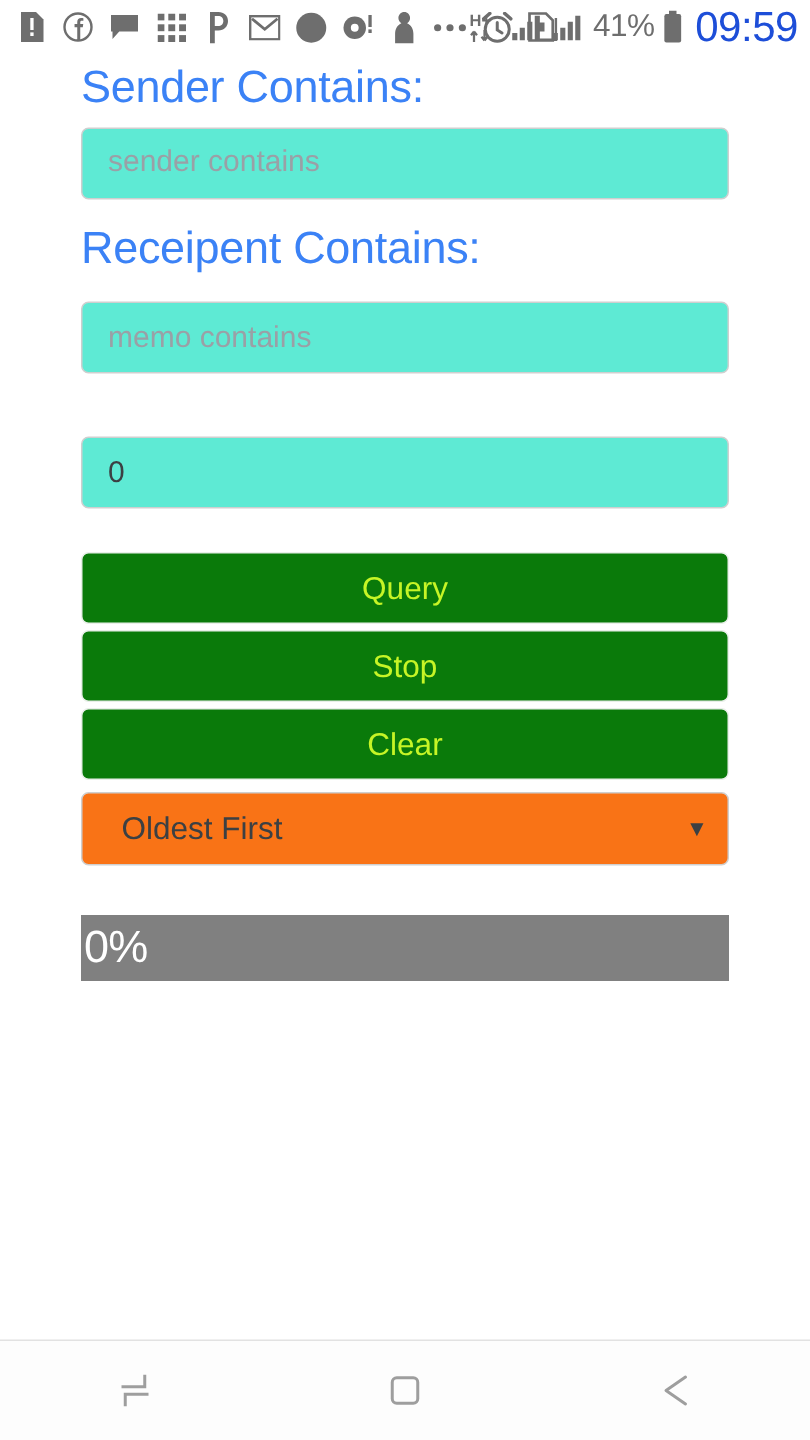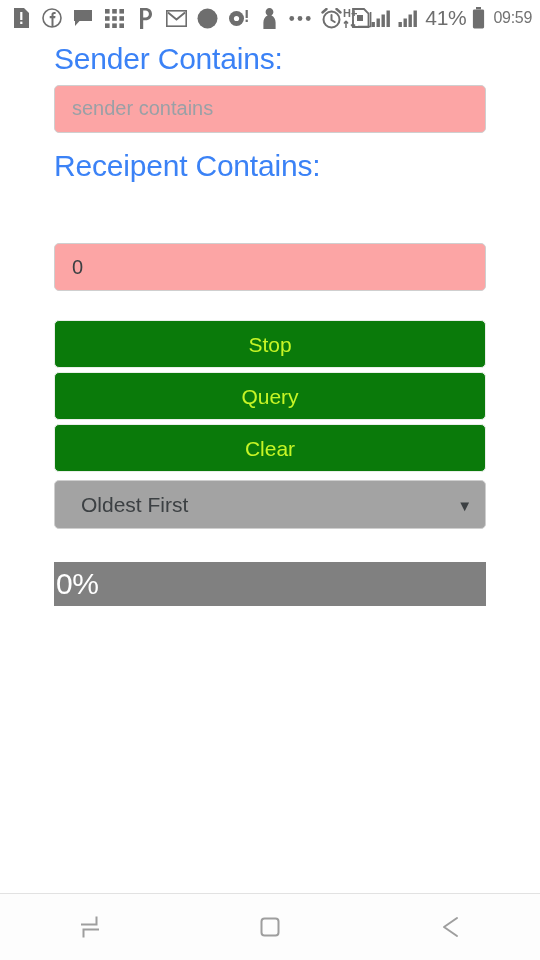--- a/index.html
+++ b/index.html
@@ -54,22 +54,22 @@
     flex: 0 0 auto;
   }
   .sicon svg { display: block; }
 
   .battery-pct {
     font-size: 21px;
     color: #6e6e6e;
     letter-spacing: -0.3px;
   }
   .clock {
-    font-size: 16px;
-    color: #737373;
+    font-size: 28px;
+    color: #1d4ed8;
     letter-spacing: -0.3px;
     margin-left: 2px;
   }
 
   
   .content {
     flex: 1 1 auto;
     overflow: hidden;
     padding: 0 54px;
     position: relative;
@@ -84,21 +84,21 @@
     margin-top: 6px;
     margin-bottom: 8px;
   }
 
   .text-input {
     display: block;
     width: 100%;
     height: 48px;
     border: 1px solid #cfcfcf;
     border-radius: 5px;
-    background: #fca5a5;
+    background: #5eead4;
     font-family: "Liberation Sans", sans-serif;
     font-size: 20px;
     color: #3c4043;
     padding: 0 17px;
     outline: none;
   }
   .text-input::placeholder { color: #9aa0a6; }
 
   .spacer-lg { height: 42px; }
   .gap-sm { height: 10px; }
@@ -126,21 +126,21 @@
   .select-wrap {
     position: relative;
     width: 100%;
     margin-top: 8px;
   }
   .select-box {
     width: 100%;
     height: 49px;
     border: 1px solid #cfcfcf;
     border-radius: 5px;
-    background: #a3a3a3;
+    background: #f97316;
     font-family: "Liberation Sans", sans-serif;
     font-size: 21px;
     color: #3c4043;
     padding: 0 40px 0 26px;
     display: flex;
     align-items: center;
     cursor: pointer;
   }
   .select-arrow {
     position: absolute;
@@ -348,32 +348,33 @@
 
     <div class="field-label">Sender Contains:</div>
     <input class="text-input" type="text" placeholder="sender contains" style="">
 
     <div class="gap-sm"></div>
 
     <div class="field-label">Receipent Contains:</div>
 
     <div class="gap-sm"></div>
 
+    <input class="text-input" type="text" placeholder="memo contains" style="">
 
     <div class="spacer-lg"></div>
 
     <input class="text-input" type="text" value="0" style="">
 
     <div class="gap-sm"></div>
 
 
     <div class="gap-md"></div>
 
+    <button class="btn">Query</button>
     <button class="btn">Stop</button>
-    <button class="btn">Query</button>
     <button class="btn">Clear</button>
 
     <div class="select-wrap">
       <div class="select-box">Oldest First</div>
       <span class="select-arrow">▼</span>
     </div>
 
     <div class="progress-wrap">
       <div class="progress-bar">
         <span class="progress-label">0%</span>

